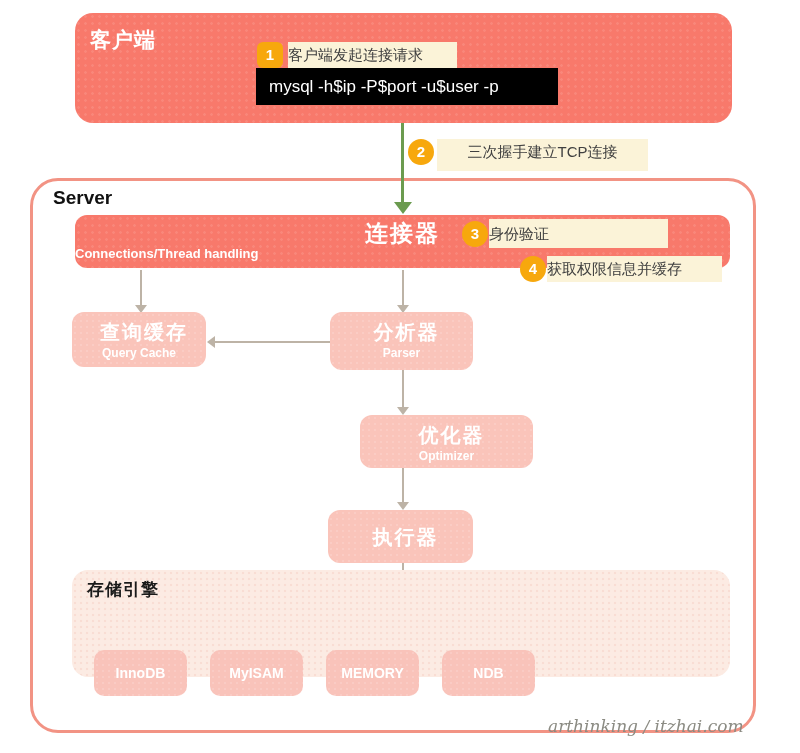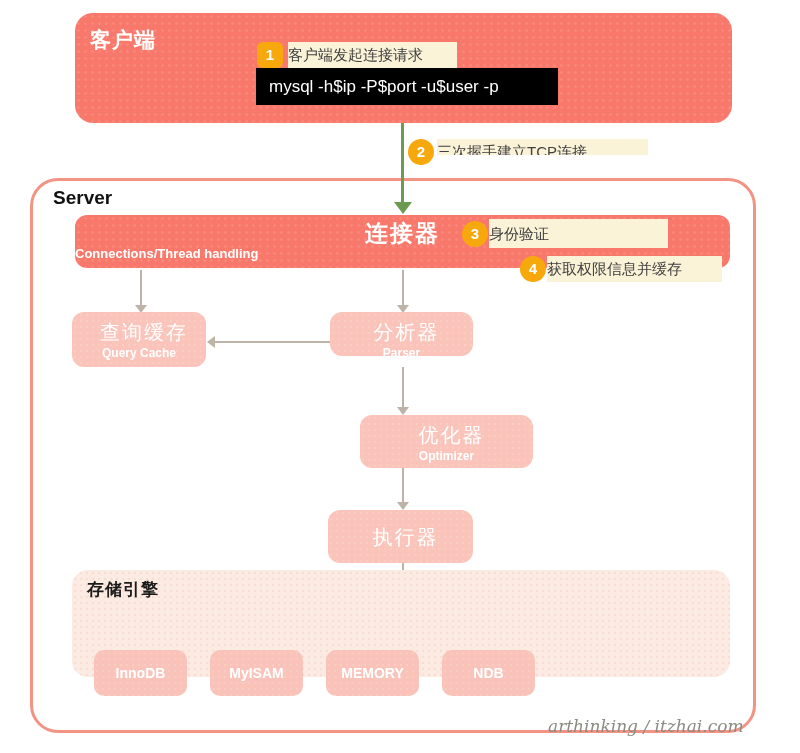--- a/index.html
+++ b/index.html
@@ -58,21 +58,21 @@
   }
   .connector-title{position:absolute;left:0;right:0;top:3px;text-align:center;font-size:23px;font-weight:bold;color:#ffffff;letter-spacing:2px;}
   .connector-subtitle{position:absolute;left:0;right:0;top:31px;text-align:left;font-size:13px;font-weight:bold;color:#ffffff;}
 
   
   .pink-box{
     position:absolute;background:#FAC4BA;border-radius:12px;color:#ffffff;text-align:center;z-index:5;
     background-image:radial-gradient(rgba(255,255,255,.14) 1px, transparent 1.6px);
     background-size:6px 6px;
   }
-  .pink-box .t{font-size:20px;font-weight:normal;letter-spacing:2px;margin-top:7px;padding-left:10px;}
+  .pink-box .t{font-size:20px;font-weight:bold;letter-spacing:2px;margin-top:7px;padding-left:10px;}
   .pink-box .s{font-size:12px;font-weight:bold;margin-top:0px;}
   .pink-box.single .t{margin-top:14px;}
 
   
   .gline-v{position:absolute;width:2px;background:#BDB3A6;z-index:4;}
   .gline-h{position:absolute;height:2px;background:#BDB3A6;z-index:4;}
   .ghead-down{
     position:absolute;width:0;height:0;z-index:4;
     border-left:6px solid transparent;border-right:6px solid transparent;border-top:8px solid #BDB3A6;
   }
@@ -111,21 +111,21 @@
   <div class="client-box">
     <div class="client-title">客户端</div>
   </div>
   <div class="badge square" style="left:257px;top:42px;">1</div>
   <div class="note" style="left:288px;top:42px;width:169px;height:26px;">客户端发起连接请求</div>
   <div class="code-box">mysql -h$ip -P$port -u$user -p</div>
 
   <div class="green-line"></div>
   <div class="green-head"></div>
   <div class="badge round" style="left:408px;top:139px;">2</div>
-  <div class="note" style="left:437px;top:139px;width:211px;height:16px;">三次握手建立TCP连接</div>
+  <div class="note" style="left:437px;top:139px;width:211px;height:32px;text-align:center;">三次握手建立TCP连接</div>
 
   <div class="server-box">
     <div class="server-title" style="position:absolute;left:20px;top:6px;">Server</div>
   </div>
 
   <div class="connector-bar">
     <div class="connector-title">连接器</div>
     <div class="connector-subtitle">Connections/Thread handling</div>
   </div>
   <div class="badge round" style="left:462px;top:221px;">3</div>
@@ -149,21 +149,21 @@
   <div class="ghead-down" style="left:397px;top:502px;"></div>
 
   <div class="gline-v" style="left:402px;top:563px;height:31px;"></div>
   <div class="ghead-down" style="left:397px;top:593px;"></div>
 
   <div class="pink-box" style="left:72px;top:312px;width:134px;height:55px;">
     <div class="t">查询缓存</div>
     <div class="s">Query Cache</div>
   </div>
 
-  <div class="pink-box" style="left:330px;top:312px;width:143px;height:44px;">
+  <div class="pink-box" style="left:330px;top:312px;width:143px;height:58px;">
     <div class="t">分析器</div>
     <div class="s">Parser</div>
   </div>
 
   <div class="pink-box" style="left:328px;top:415px;width:173px;height:53px;margin-left:32px;">
     <div class="t">优化器</div>
     <div class="s">Optimizer</div>
   </div>
 
   <div class="pink-box single" style="left:328px;top:510px;width:145px;height:53px;">

